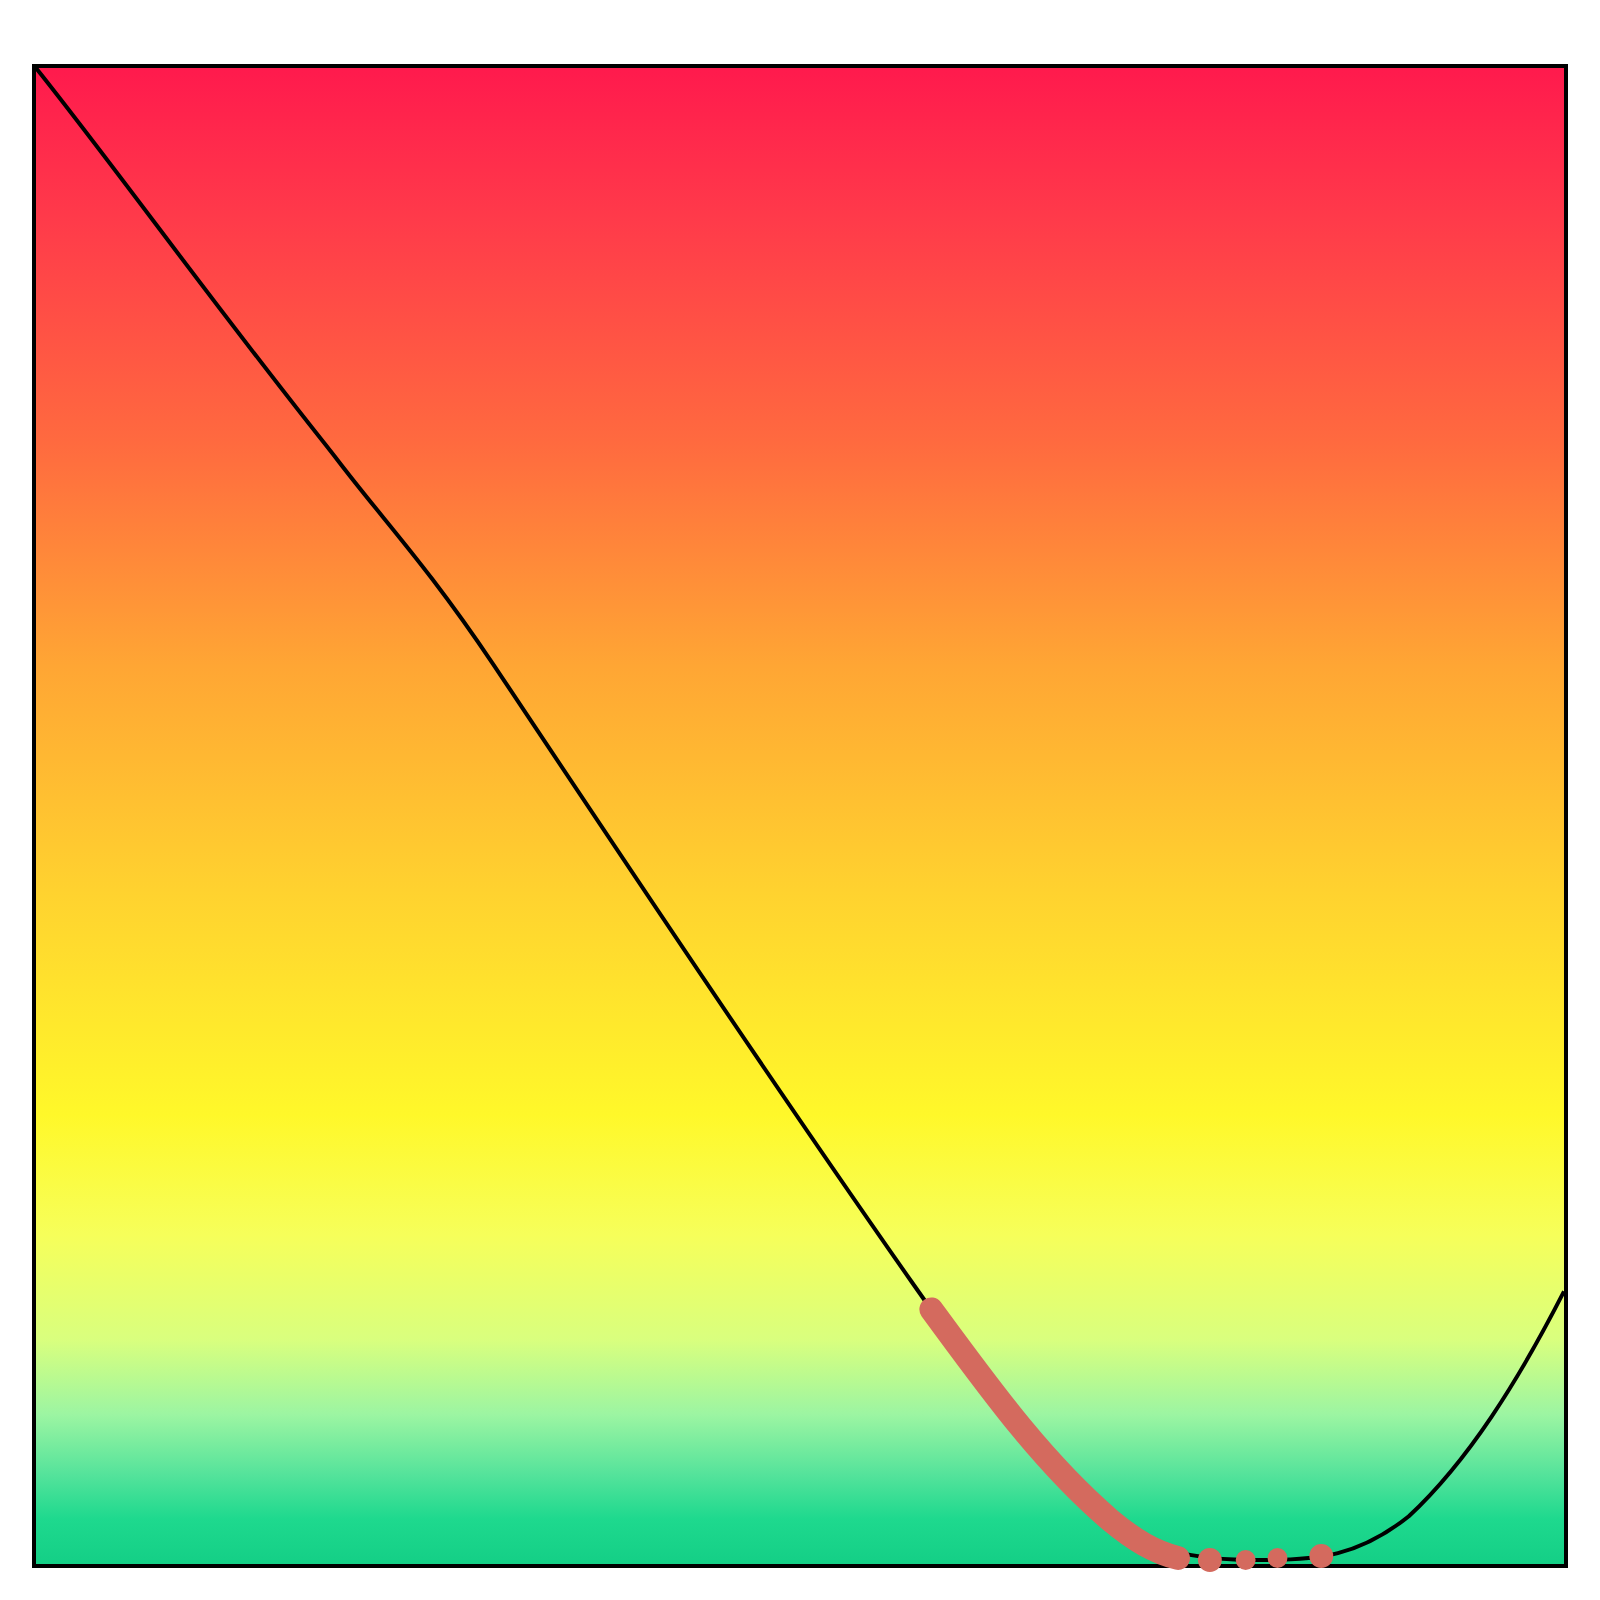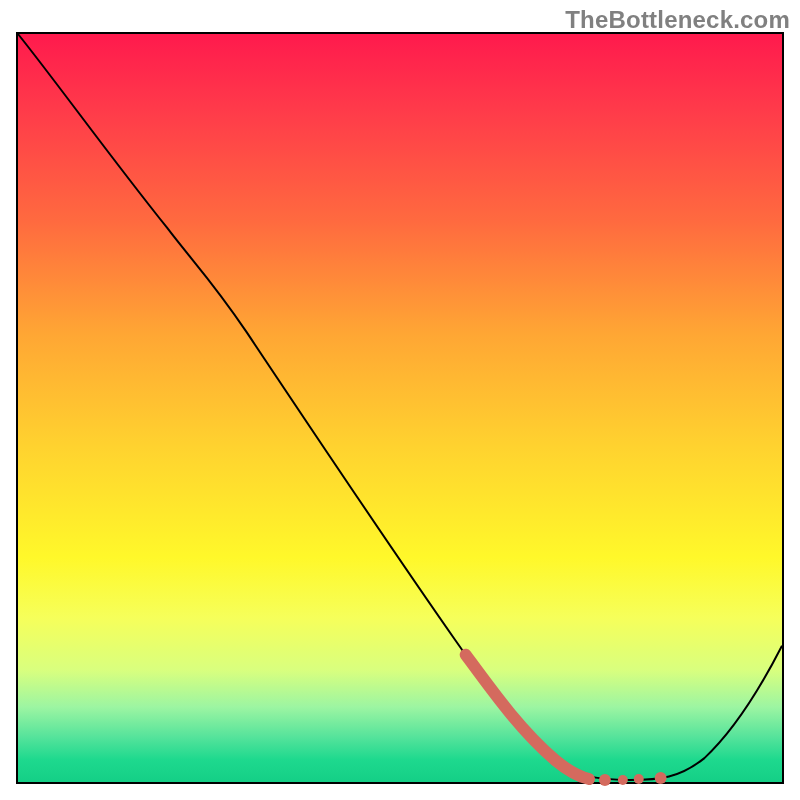--- a/index.html
+++ b/index.html
@@ -57,21 +57,20 @@
     font-weight: 600;
     color: #808080;
     letter-spacing: 0.2px;
   }
 </style>
 </head>
 <body>
 
 <div class="chart-wrap">
 
-  <div class="watermark">TheBottleneck.com</div>
 
   <div class="plot-area">
     <svg class="curve" viewBox="0 0 768 752" preserveAspectRatio="none">
 
       <path fill="none" stroke="#000" stroke-width="2" stroke-linejoin="round" d="
               M 0 0
               C 40 50, 90 120, 150 195
               C 175 228, 195 248, 230 300
               C 300 405, 370 510, 440 610
               C 475 660, 505 700, 540 730

